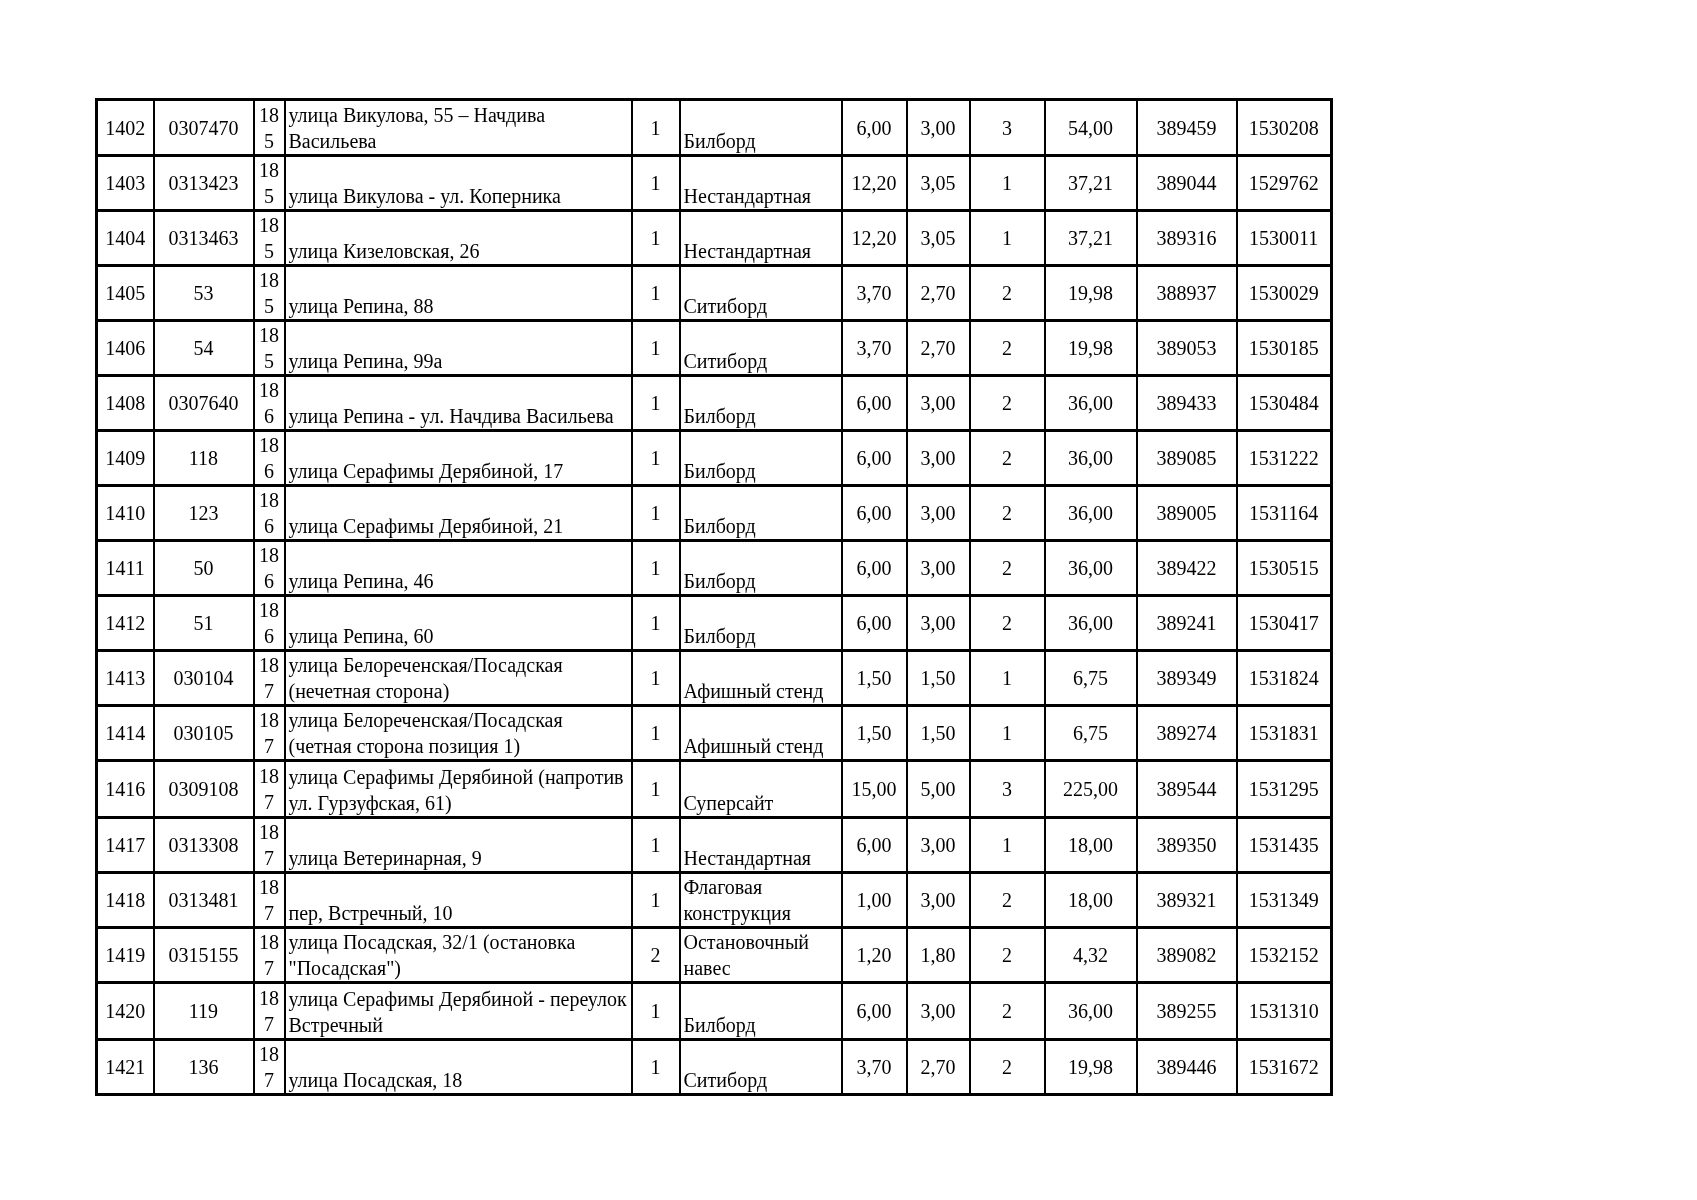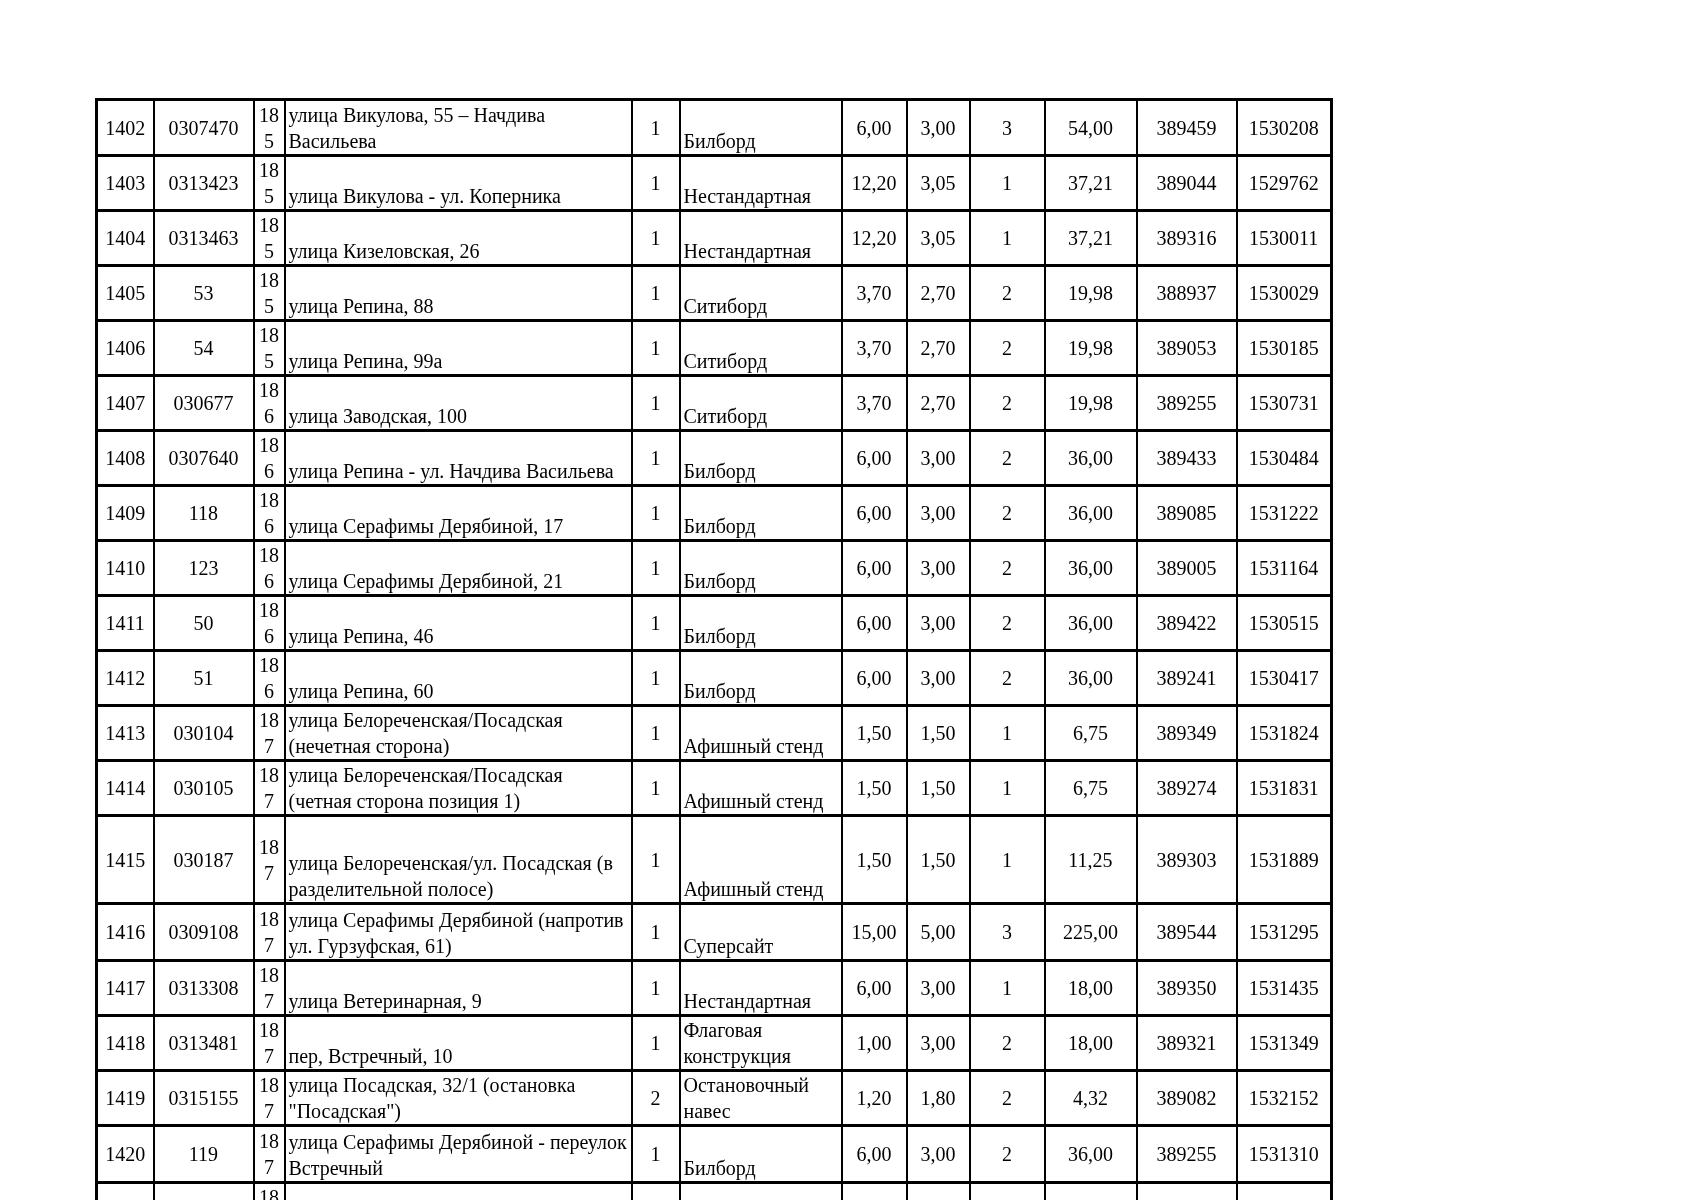--- a/index.html
+++ b/index.html
@@ -138,34 +138,20 @@
       <td class="c-address">улица Репина, 99а</td>
       <td class="c-qty">1</td>
       <td class="c-type">Ситиборд</td>
       <td class="c-w">3,70</td>
       <td class="c-h">2,70</td>
       <td class="c-sides">2</td>
       <td class="c-area">19,98</td>
       <td class="c-x">389053</td>
       <td class="c-y">1530185</td>
     </tr>
-        <tr style="height: 27px;">
-      <td class="c-num">1407</td>
-      <td class="c-code">030677</td>
-      <td class="c-zone">186</td>
-      <td class="c-address">улица Заводская, 100</td>
-      <td class="c-qty">1</td>
-      <td class="c-type">Ситиборд</td>
-      <td class="c-w">3,70</td>
-      <td class="c-h">2,70</td>
-      <td class="c-sides">2</td>
-      <td class="c-area">19,98</td>
-      <td class="c-x">389255</td>
-      <td class="c-y">1530731</td>
-    </tr>
         <tr style="height: 55px;">
       <td class="c-num">1408</td>
       <td class="c-code">0307640</td>
       <td class="c-zone">186</td>
       <td class="c-address">улица Репина - ул. Начдива Васильева</td>
       <td class="c-qty">1</td>
       <td class="c-type">Билборд</td>
       <td class="c-w">6,00</td>
       <td class="c-h">3,00</td>
       <td class="c-sides">2</td>
@@ -249,34 +235,20 @@
       <td class="c-zone">187</td>
       <td class="c-address">улица Белореченская/Посадская (четная сторона позиция 1)</td>
       <td class="c-qty">1</td>
       <td class="c-type">Афишный стенд</td>
       <td class="c-w">1,50</td>
       <td class="c-h">1,50</td>
       <td class="c-sides">1</td>
       <td class="c-area">6,75</td>
       <td class="c-x">389274</td>
       <td class="c-y">1531831</td>
-    </tr>
-        <tr style="height: 88px;">
-      <td class="c-num">1415</td>
-      <td class="c-code">030187</td>
-      <td class="c-zone">187</td>
-      <td class="c-address">улица Белореченская/ул. Посадская (в разделительной полосе)</td>
-      <td class="c-qty">1</td>
-      <td class="c-type">Афишный стенд</td>
-      <td class="c-w">1,50</td>
-      <td class="c-h">1,50</td>
-      <td class="c-sides">1</td>
-      <td class="c-area">11,25</td>
-      <td class="c-x">389303</td>
-      <td class="c-y">1531889</td>
     </tr>
         <tr style="height: 57px;">
       <td class="c-num">1416</td>
       <td class="c-code">0309108</td>
       <td class="c-zone">187</td>
       <td class="c-address">улица Серафимы Дерябиной (напротив ул. Гурзуфская, 61)</td>
       <td class="c-qty">1</td>
       <td class="c-type">Суперсайт</td>
       <td class="c-w">15,00</td>
       <td class="c-h">5,00</td>

